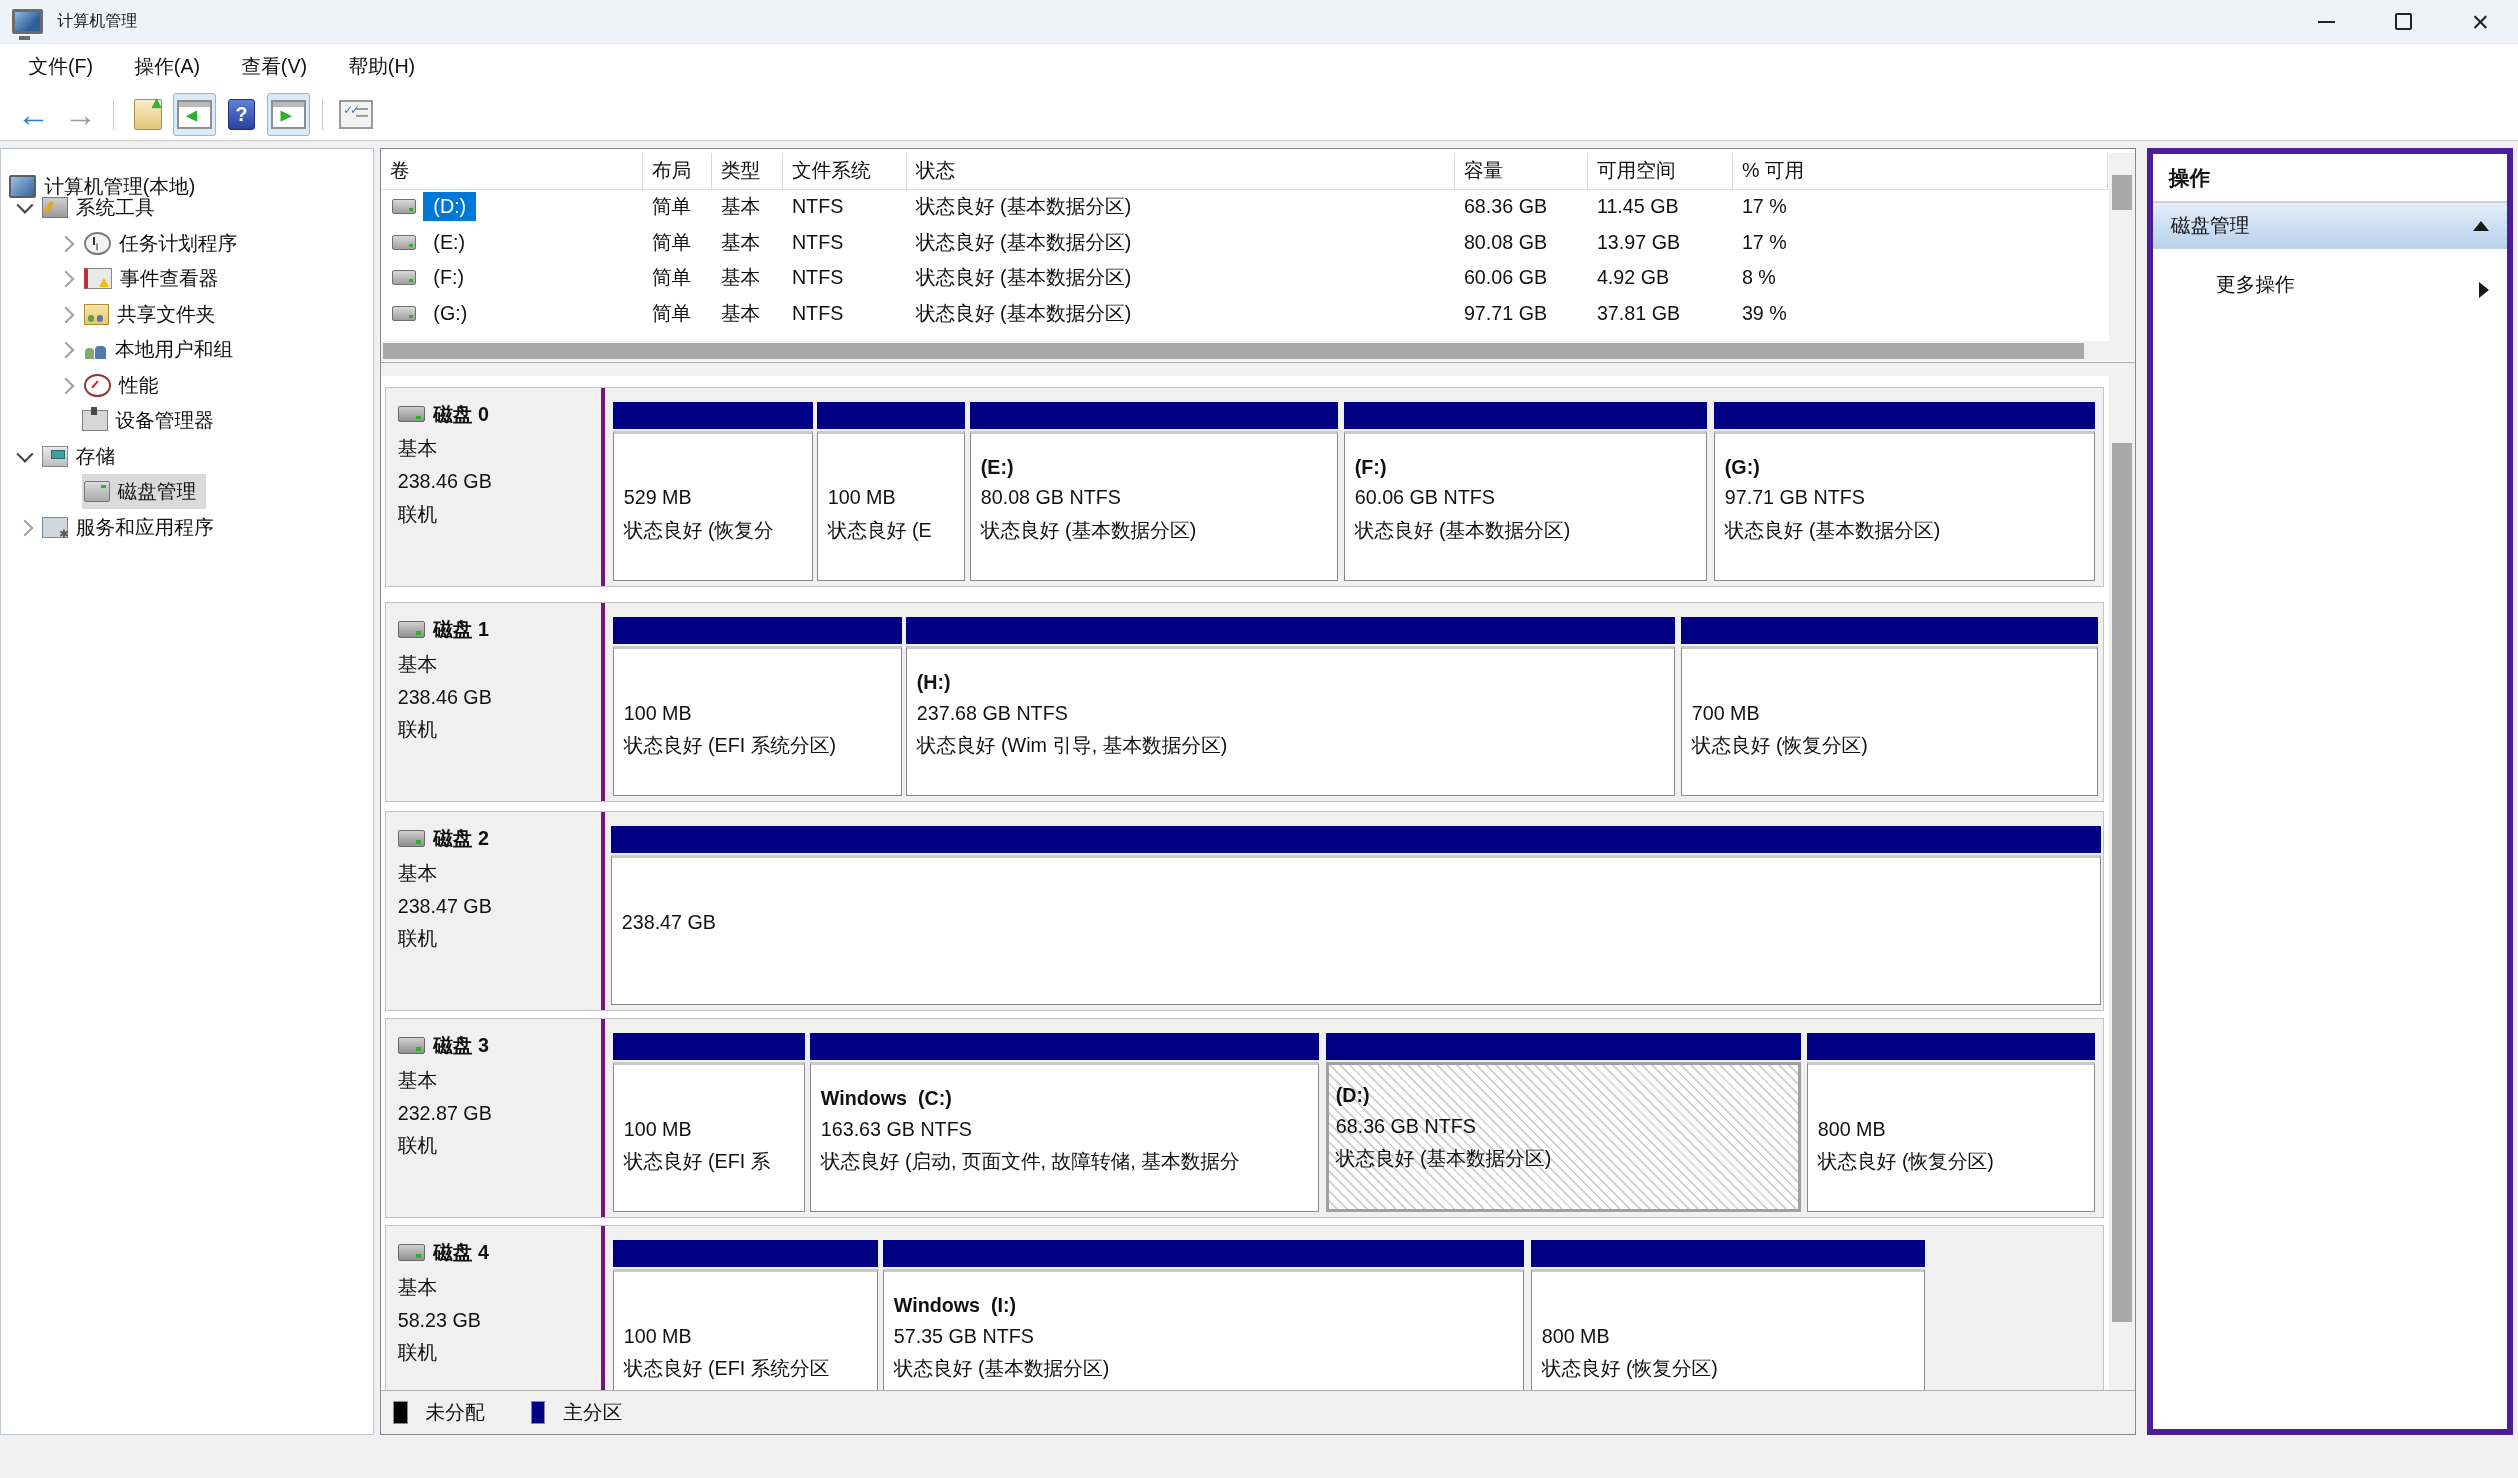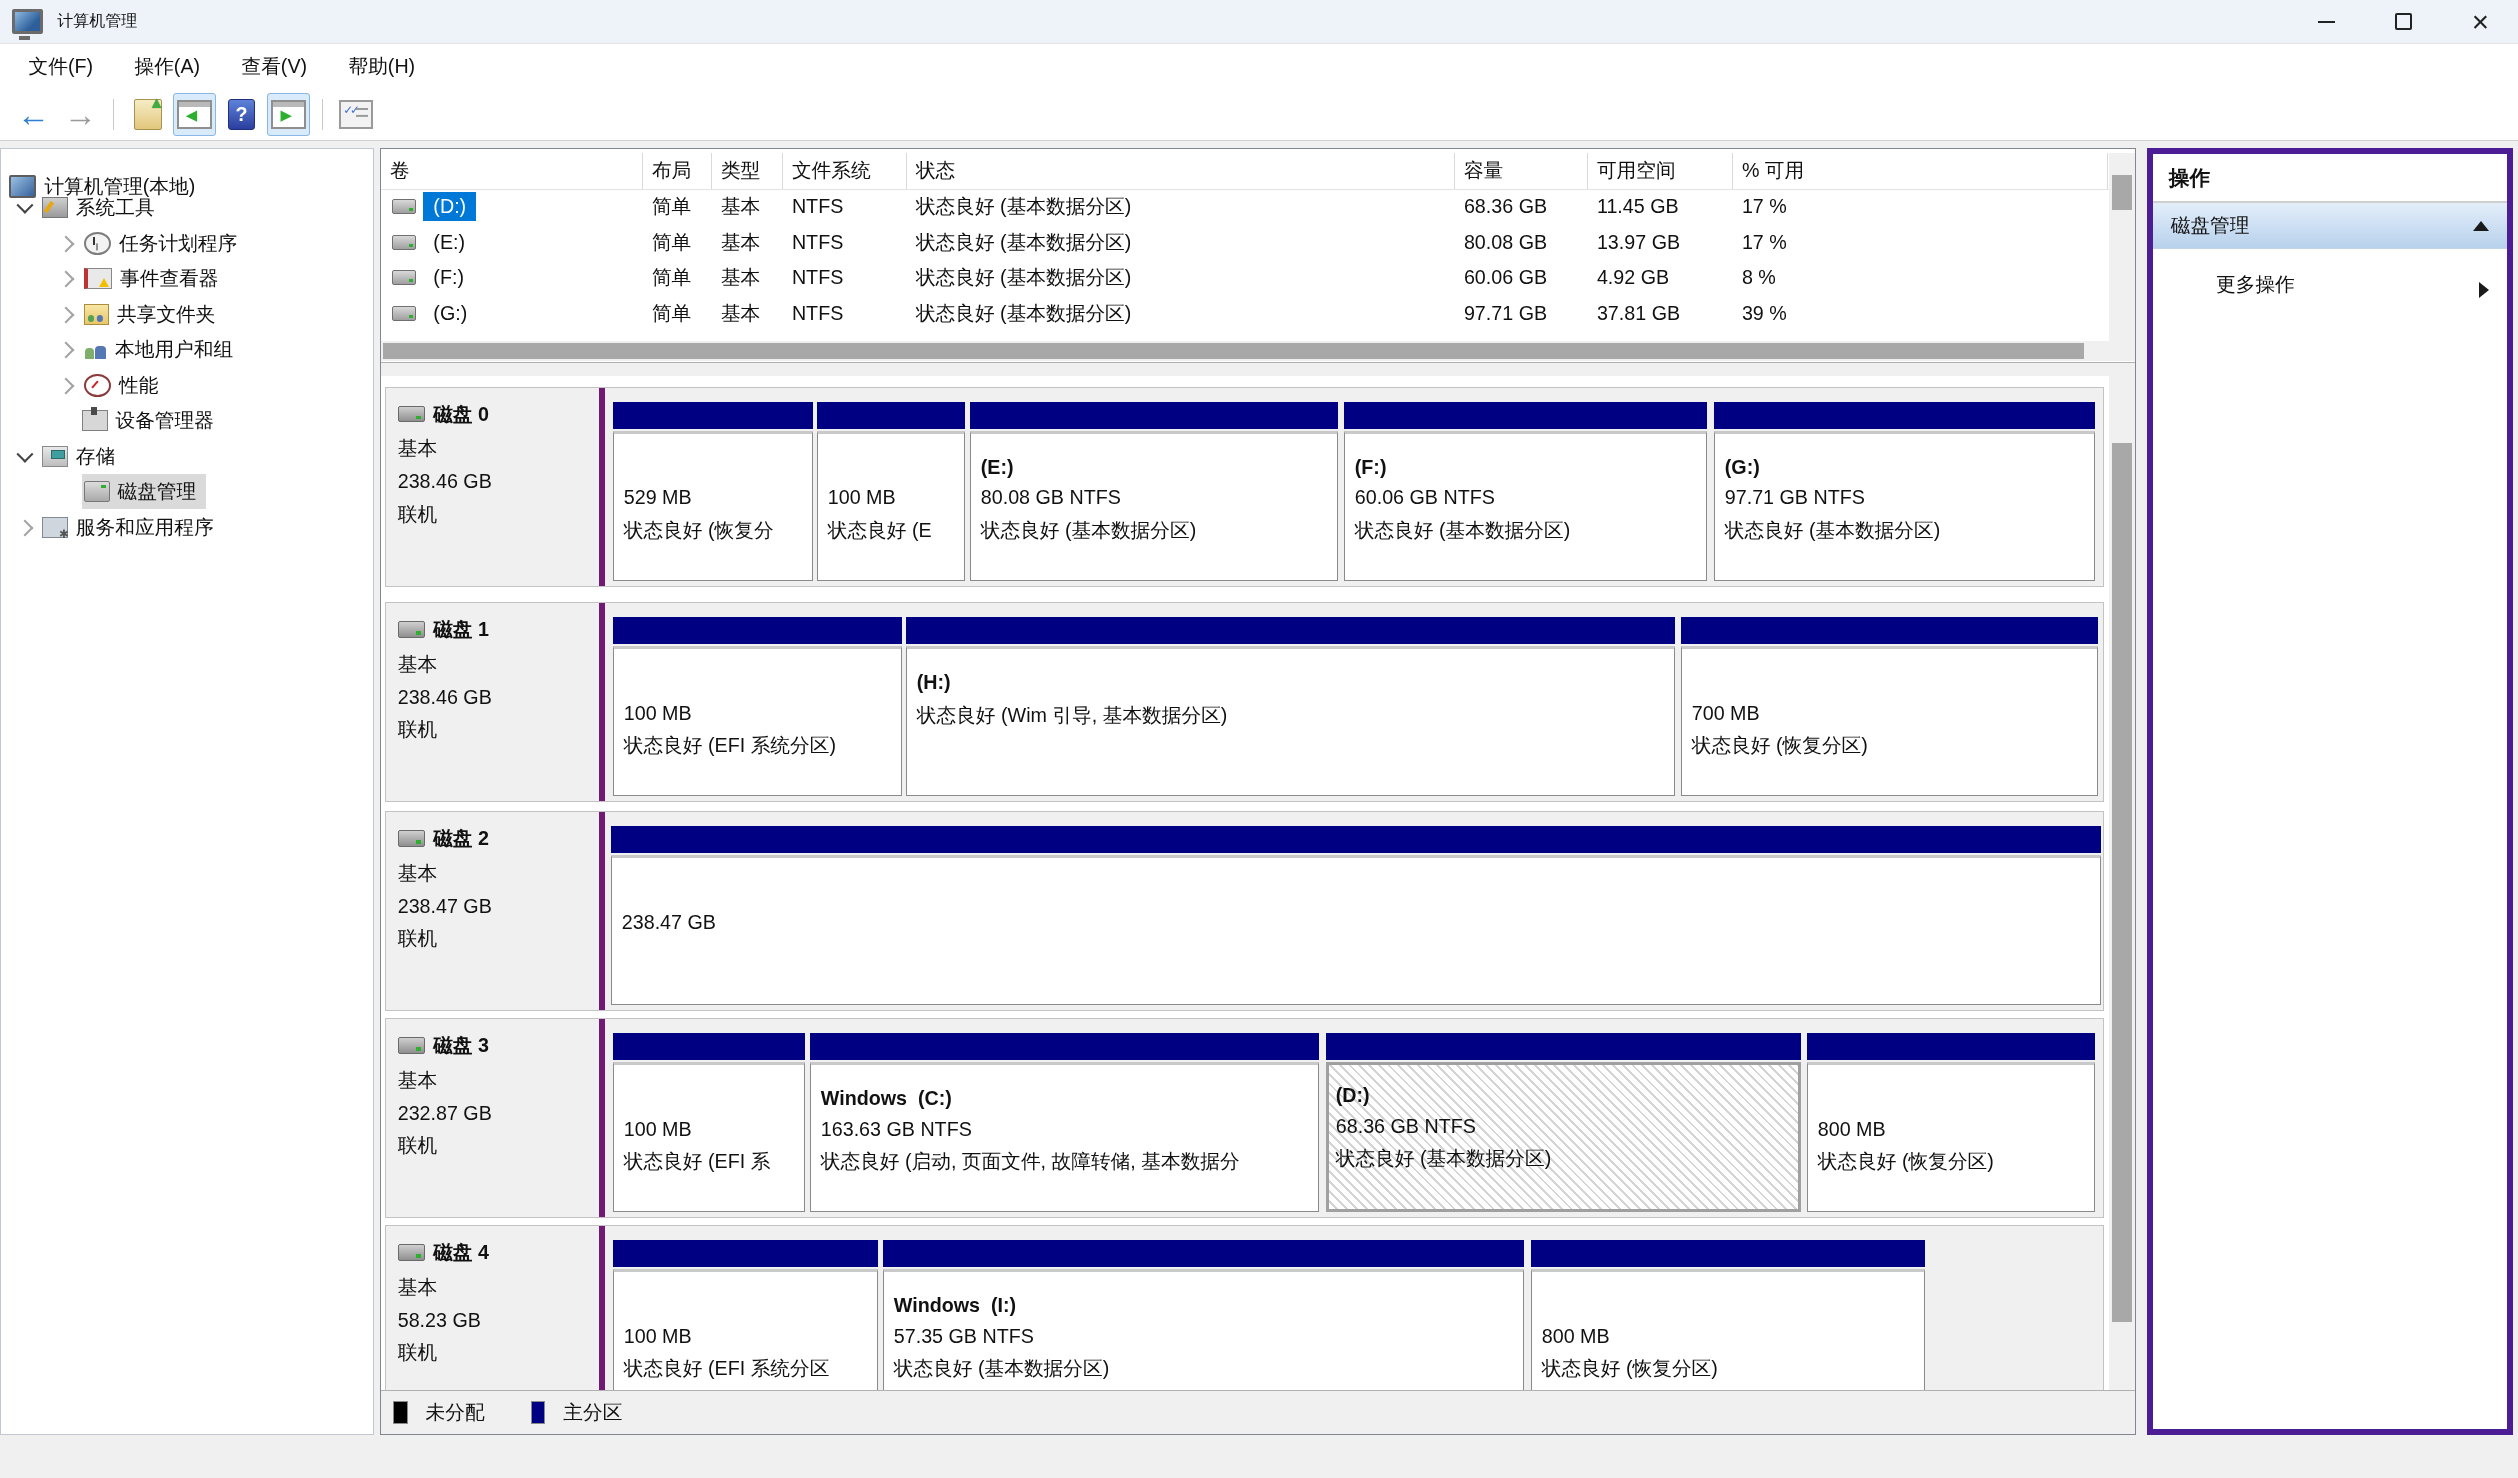--- a/index.html
+++ b/index.html
@@ -84,21 +84,21 @@
   .hscroll{position:absolute;top:192px;left:0;right:25.6px;height:19.7px;background:#f0f0f0}
   .hthumb{position:absolute;left:2px;top:2px;bottom:2px;width:calc(100% - 27.6px);background:#a8a8a8}
   .vscroll1{position:absolute;top:3.9px;right:0;width:25.6px;height:208px;background:#f0f0f0}
   .vthumb1{position:absolute;left:3px;right:3px;top:21.7px;height:35px;background:#a8a8a8}
   .split{position:absolute;top:213px;left:0;right:0;height:13.8px;background:#f0f0f0;border-top:1px solid #b0b0b0;border-bottom:1px solid #b0b0b0}
   .gfx{position:absolute;top:227px;left:0;right:25.6px;bottom:43px;background:#fff;overflow:hidden}
   .vscroll2{position:absolute;top:227px;right:0;width:25.6px;bottom:43px;background:#f0f0f0}
   .vthumb2{position:absolute;left:3px;right:3px;top:67px;bottom:69px;background:#a8a8a8}
   
   .disk-row{position:absolute;left:3.9px;width:1719px;height:200px;background:#f0f0f0;border:1px solid #c3c3c3;box-sizing:border-box}
-  .dlabel{position:absolute;left:0;top:0;bottom:0;width:219px;border-right:6px solid #701a75;box-sizing:border-box;padding:12.8px 0 0 11.8px}
+  .dlabel{position:absolute;left:0;top:0;bottom:0;width:219px;border-right:4px solid #701a75;box-sizing:border-box;padding:12.8px 0 0 11.8px}
   .dname{font-weight:bold;display:flex;align-items:center;gap:7.9px}
   .disk-ic{width:25.6px;height:14.8px;background:linear-gradient(#cfcfcf,#8f8f8f);border:1px solid #6a6a6a;border-radius:2px;position:relative;flex:0 0 25.6px}
   .disk-ic:after{content:"";position:absolute;right:3px;bottom:2px;width:4.9px;height:3.9px;background:#2faf2f}
   .dline{margin-top:7.9px}
   .part{position:absolute;top:13.8px;height:179px}
   .pbar{height:27.6px;background:#000082}
   .pbox{position:absolute;left:0;right:0;top:29.6px;bottom:0;background:#fff;border:1px solid #8a8a8a;border-top:3.9px solid #c9c9c9;box-sizing:border-box;padding:21.7px 0 0 9.9px;overflow:hidden}
   .part.sel .pbox{background:repeating-linear-gradient(45deg,#ffffff 0 4.9px,#d4d4d4 4.9px 6.9px);border:3.9px solid #a0a0a0;padding:18.7px 0 0 6.9px}
   .pname{font-weight:bold;height:30.5px;white-space:pre}
   .psize,.pstat{height:30.5px;white-space:pre}
@@ -368,20 +368,21 @@
         <div class="pbox">
             <div class="pname"></div>
             <div class="psize">100 MB</div>
             <div class="pstat">状态良好 (EFI 系统分区)</div>
           </div>
       </div>
       <div class="part" style="left:520px;width:769px">
         <div class="pbar"></div>
         <div class="pbox">
             <div class="pname">(H:)</div>
+            <div class="psize">237.68 GB NTFS</div>
             <div class="pstat">状态良好 (Wim 引导, 基本数据分区)</div>
           </div>
       </div>
       <div class="part" style="left:1295px;width:417px">
         <div class="pbar"></div>
         <div class="pbox">
             <div class="pname"></div>
             <div class="psize">700 MB</div>
             <div class="pstat">状态良好 (恢复分区)</div>
           </div>

